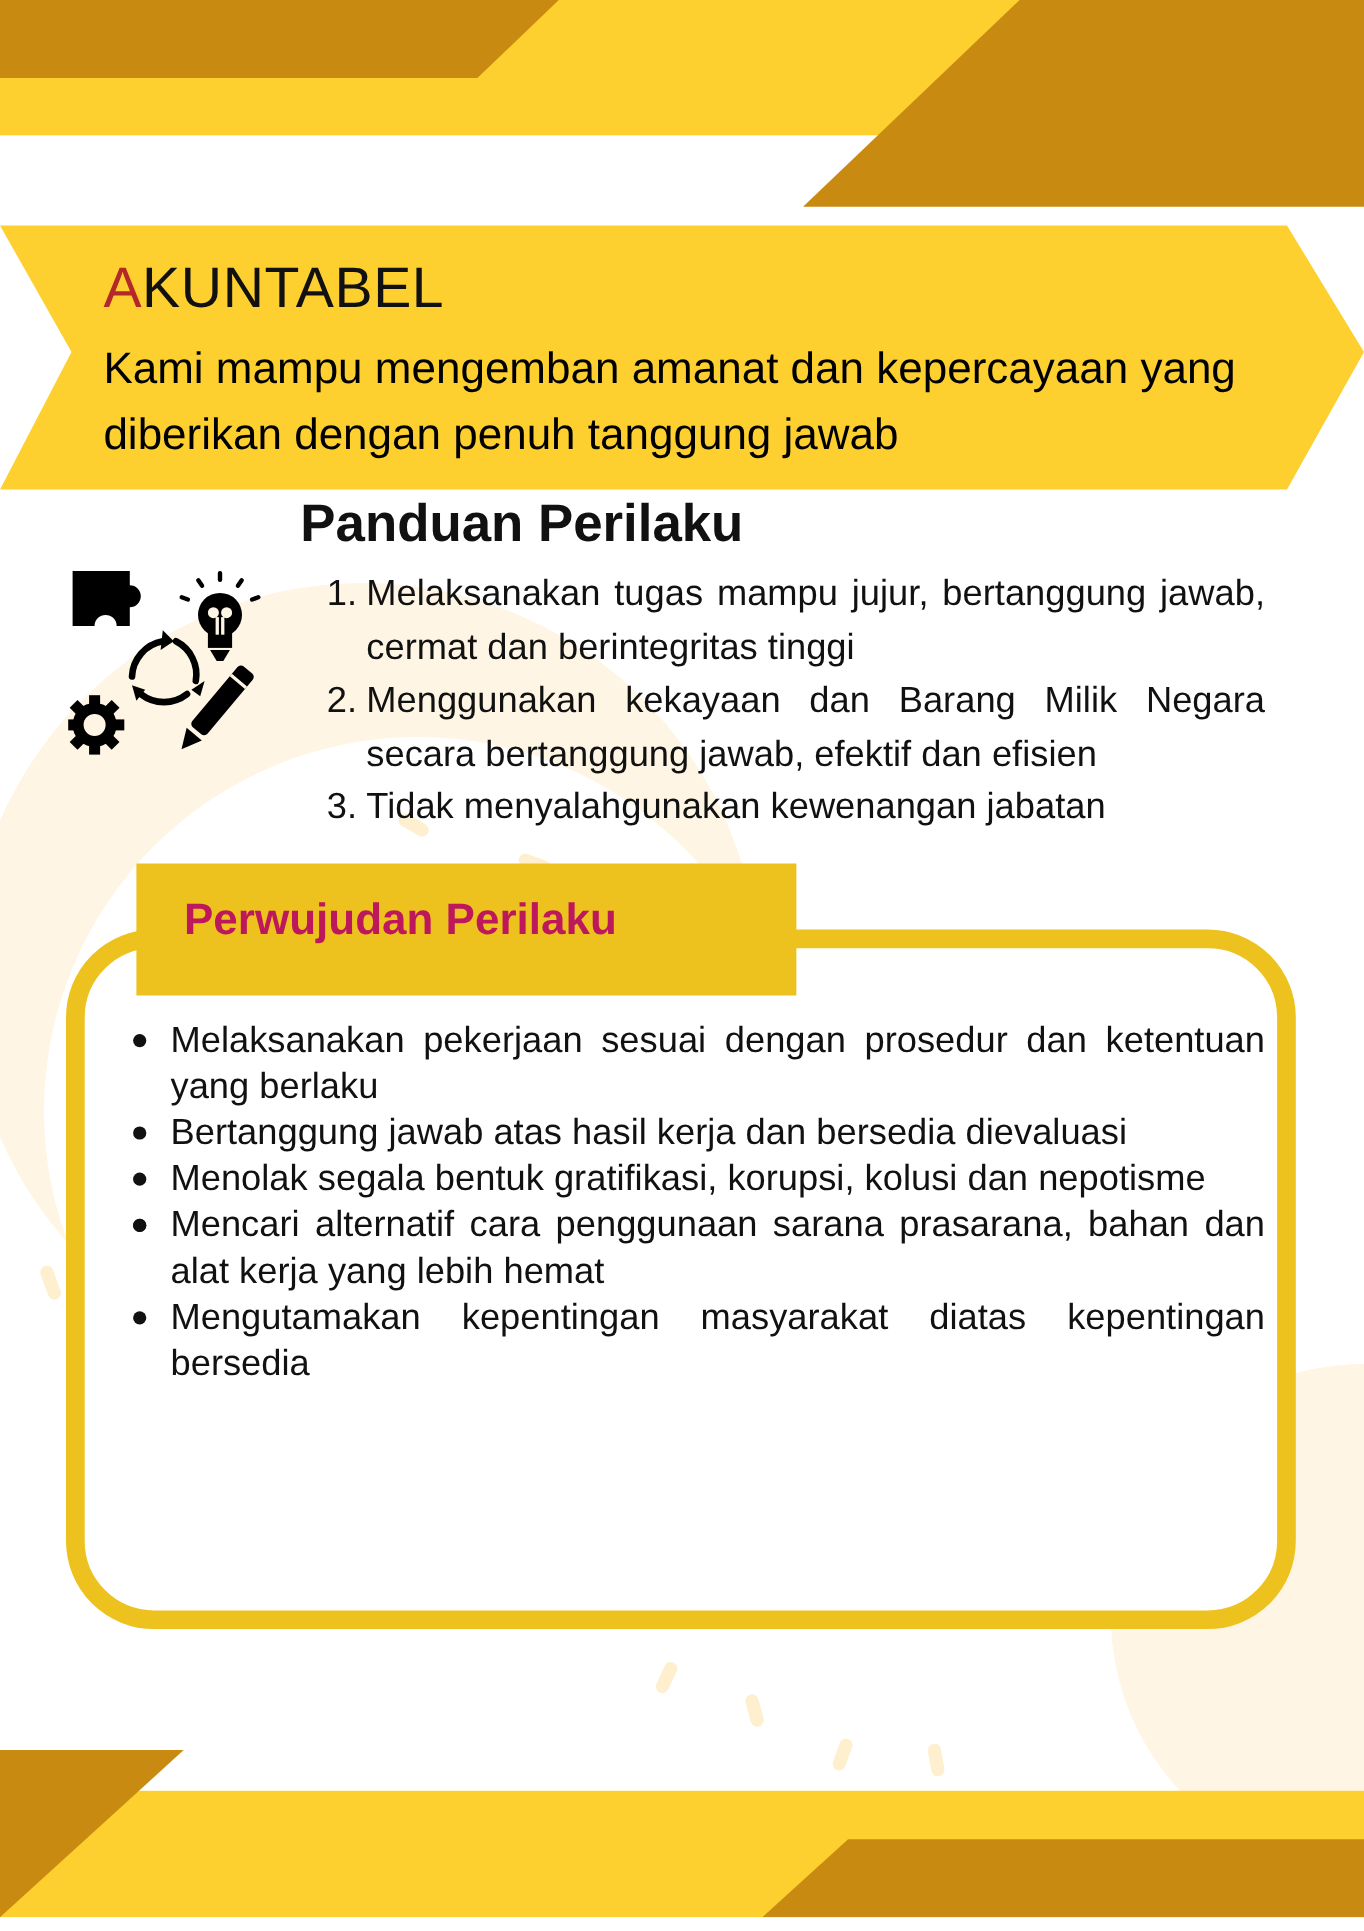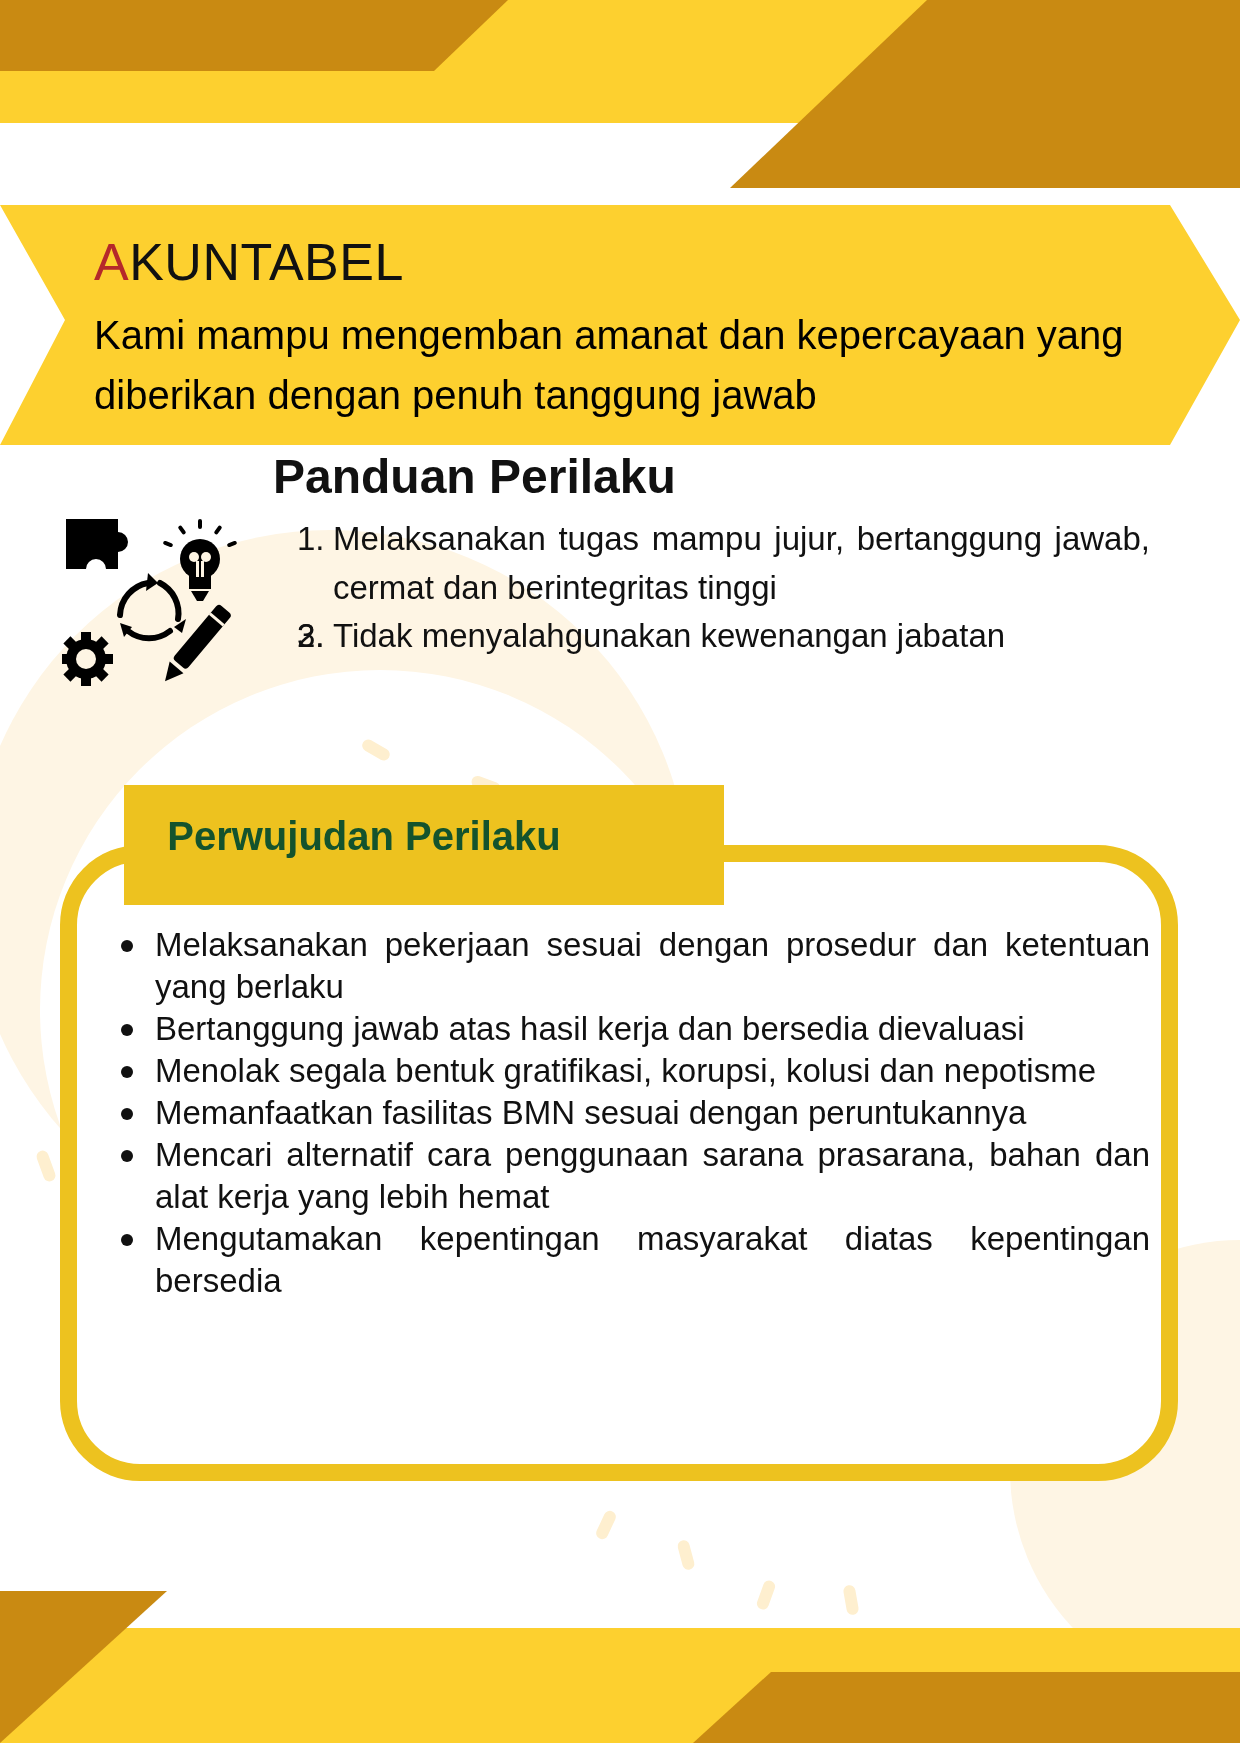--- a/index.html
+++ b/index.html
@@ -43,21 +43,21 @@
     position: absolute; left: 60px; top: 845px; width: 1118px; height: 636px;
     box-sizing: border-box; border: 17px solid #EDC21F; border-radius: 80px;
     background: #ffffff;
   }
   .box-head {
     position: absolute; left: 124px; top: 785px; width: 600px; height: 120px;
     background: #EDC21F;
   }
   .box-head-label {
     position: absolute; left: 0; top: 26px; width: 480px; text-align: center;
-    font-size: 40px; font-weight: bold; line-height: 50px; color: #14532d;
+    font-size: 40px; font-weight: bold; line-height: 50px; color: #be185d;
   }
   .perwujudan-list {
     position: absolute; left: 114px; top: 924px; width: 1036px;
     margin: 0; padding: 0; list-style: none;
     font-size: 33px; line-height: 42px;
   }
   .perwujudan-list li { position: relative; padding-left: 41px; text-align: justify; text-align-last: left; }
   .perwujudan-list .bullet {
     position: absolute; left: 7px; top: 16px; width: 12px; height: 12px;
     border-radius: 50%; background: #111;
@@ -169,31 +169,32 @@
 </div>
 
 <div class="panduan-title">Panduan Perilaku</div>
 <ol class="panduan-list">
   <li>
     <span class="num">1.</span>
     <span>Melaksanakan tugas mampu jujur, bertanggung jawab, cermat dan berintegritas tinggi</span>
   </li>
   <li>
     <span class="num">2.</span>
+    <span>Menggunakan kekayaan dan Barang Milik Negara secara bertanggung jawab, efektif dan efisien</span>
   </li>
   <li>
     <span class="num">3.</span>
     <span>Tidak menyalahgunakan kewenangan jabatan</span>
   </li>
 </ol>
 
 <div class="box"></div>
 <div class="box-head">
   <div class="box-head-label">Perwujudan Perilaku</div>
 </div>
 <ul class="perwujudan-list">
   <li><span class="bullet"></span><span>Melaksanakan pekerjaan sesuai dengan prosedur dan ketentuan yang berlaku</span></li>
   <li><span class="bullet"></span><span>Bertanggung jawab atas hasil kerja dan bersedia dievaluasi</span></li>
   <li><span class="bullet"></span><span>Menolak segala bentuk gratifikasi, korupsi, kolusi dan nepotisme</span></li>
-  <li><span class="bullet"></span><span>Memanfaatkan fasilitas BMN sesuai dengan peruntukannya</span></li>
+  <li><span class="bullet"></span></li>
   <li><span class="bullet"></span><span>Mencari alternatif cara penggunaan sarana prasarana, bahan dan alat kerja yang lebih hemat</span></li>
   <li><span class="bullet"></span><span>Mengutamakan kepentingan masyarakat diatas kepentingan bersedia</span></li>
 </ul>
 
 </body></html>

